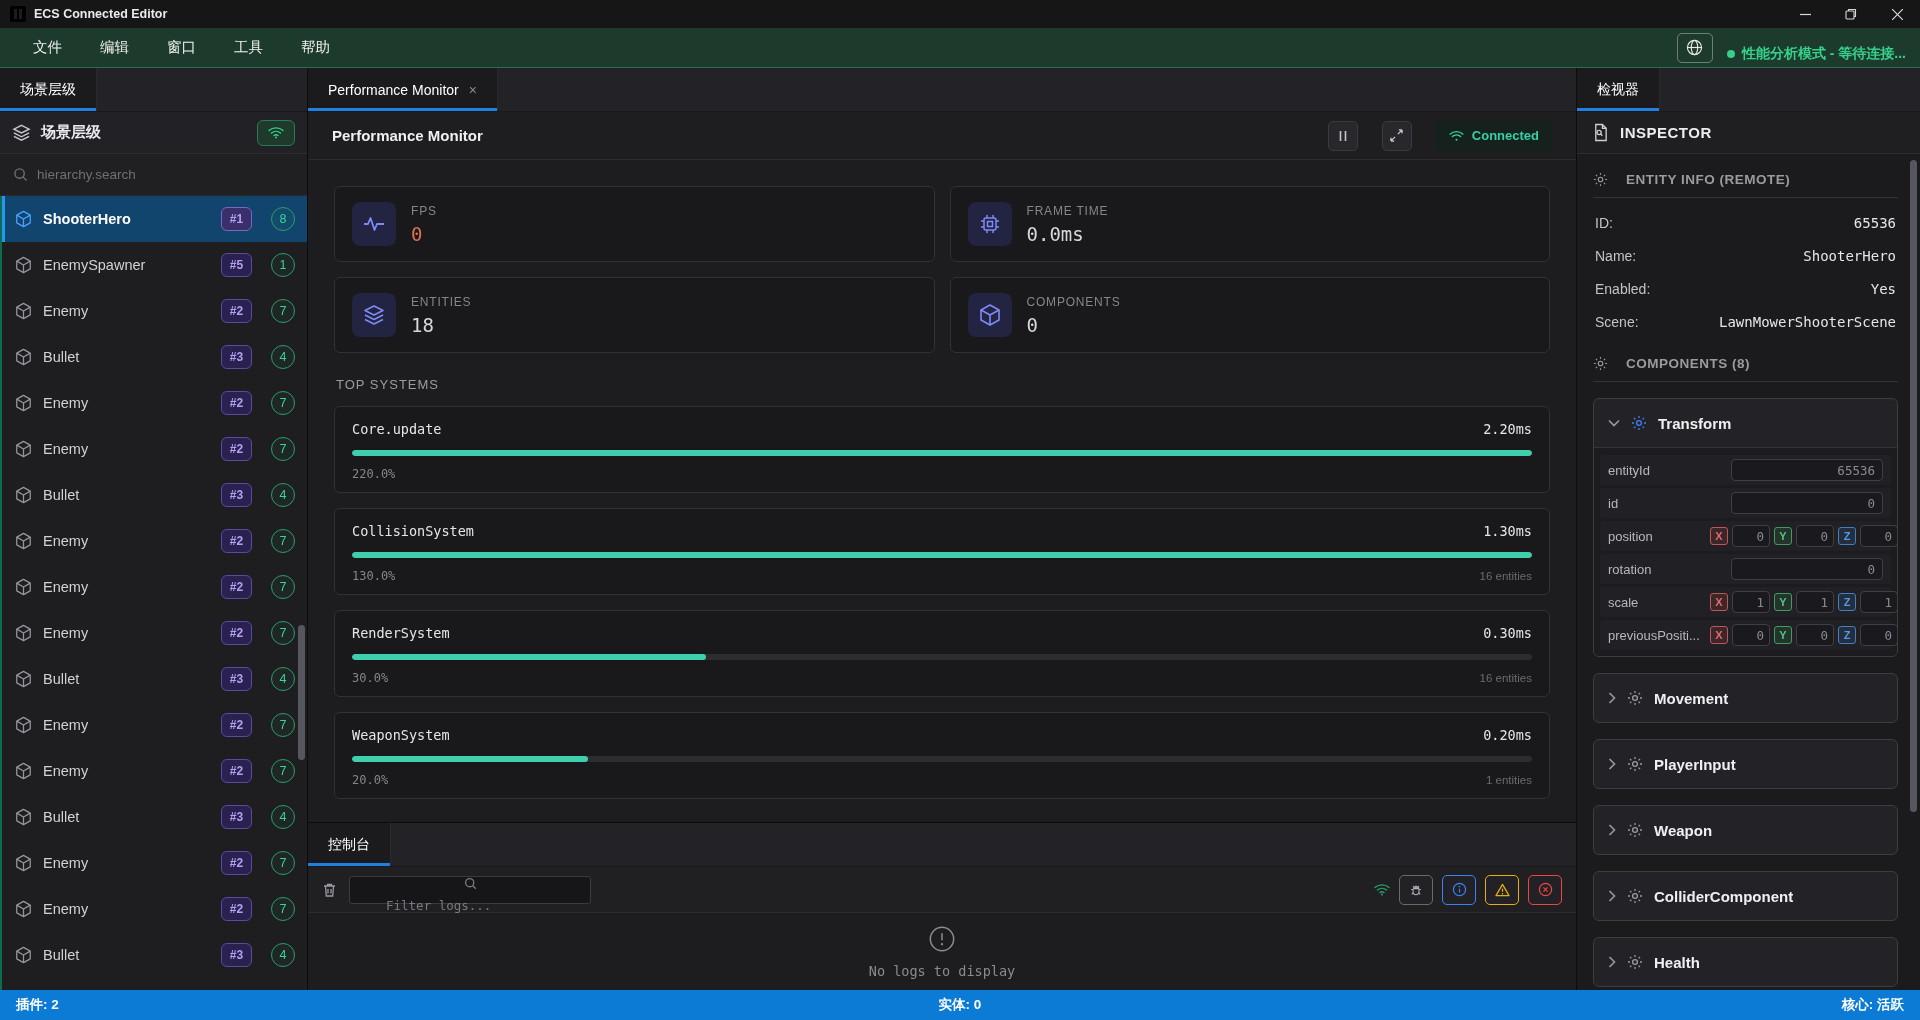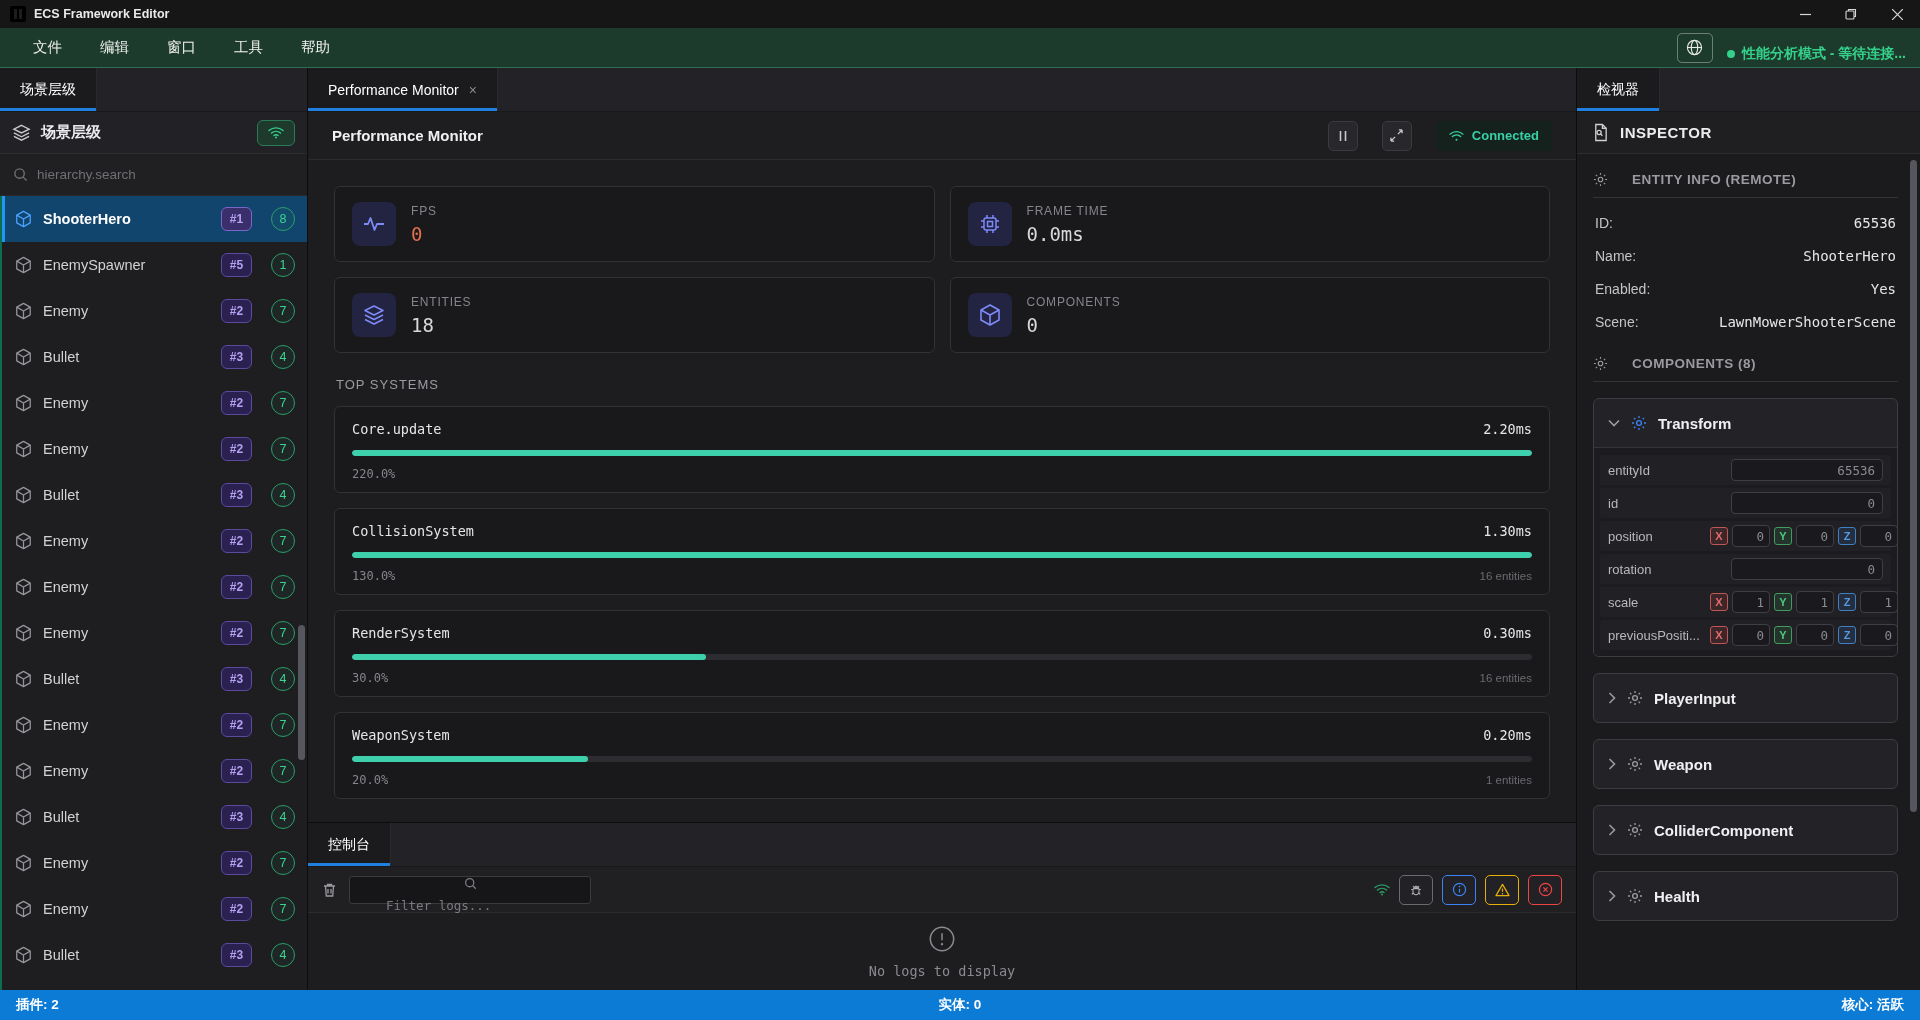--- a/index.html
+++ b/index.html
@@ -120,21 +120,21 @@
   .console-body { flex:1; background:#1d1d1f; display:flex; flex-direction:column; align-items:center;
     justify-content:center; gap:10px; color:#8a8a90; }
   .empty-text { font-family:"DejaVu Sans Mono", monospace; font-size:13.5px; color:#8a8a90; }
 
   
   .right-panel { width:343px; flex:0 0 auto; background:#1b1b1d; display:flex; flex-direction:column; }
   .insp-header { height:42px; display:flex; align-items:center; gap:11px; padding:0 15px;
     background:#1f1f22; border-bottom:1px solid #2d2d31; flex:0 0 auto; }
   .insp-title { font-weight:bold; font-size:15px; letter-spacing:.5px; color:#ececee; }
   .insp-body { flex:1; min-height:0; overflow:hidden; position:relative; padding:18px 22px 0 16px; }
-  .insp-section { display:flex; align-items:center; gap:24px; color:#9a9aa0; font-weight:bold;
+  .insp-section { display:flex; align-items:center; gap:18px; color:#9a9aa0; font-weight:bold;
     font-size:13.5px; letter-spacing:.5px; padding-bottom:10px; border-bottom:1px solid #333338; }
   .info-rows { margin:6px 2px 26px; }
   .info-row { display:flex; justify-content:space-between; align-items:center; margin-top:17px; }
   .info-key { color:#c4c4c8; font-size:14px; }
   .info-val { font-family:"DejaVu Sans Mono", monospace; font-size:14px; color:#e6e6e8; }
   .comp-card { border:1px solid #3c3c42; border-radius:6px; background:#232327; margin-top:16px; overflow:hidden; }
   .comp-head { height:48px; display:flex; align-items:center; gap:11px; padding:0 14px; }
   .comp-chevron { color:#9a9aa0; }
   .comp-gear { color:#9a9aa0; }
   .comp-gear.blue { color:#3b82f6; }
@@ -166,21 +166,21 @@
 </head>
 <body>
 
 <div class="app">
 
   <div class="titlebar">
     <div class="app-icon">
         <i></i>
         <i></i>
       </div>
-    <span class="tb-title">ECS Framework Editor</span>
+    <span class="tb-title">ECS Connected Editor</span>
     <div class="win-controls">
       <div class="win-btn">
         <svg width="11" height="11" viewBox="0 0 11 11">
             <line x1="0" y1="5.5" x2="11" y2="5.5" stroke="currentColor" stroke-width="1.2"></line>
           </svg>
       </div>
       <div class="win-btn">
         <svg width="12" height="12" viewBox="0 0 12 12" fill="none" stroke="currentColor" stroke-width="1.1">
           <rect x="1" y="3" width="8" height="8" rx="1"></rect>
             <path d="M3.5 3V1.5h7v7H9"></path>
@@ -795,68 +795,84 @@
         <svg width="8" height="12" viewBox="0 0 8 12" fill="none" stroke="currentColor" stroke-width="1.6">
                     <path d="M1.5 1l5 5-5 5"></path>
                   </svg>
       </span>
       <span class="comp-gear">
         <svg width="16" height="16" viewBox="0 0 16 16" fill="none" stroke="currentColor" stroke-width="1.3">
           <circle cx="8" cy="8" r="2.4"></circle>
                     <path d="M8 1v2M8 13v2M1 8h2M13 8h2M3 3l1.4 1.4M11.6 11.6L13 13M13 3l-1.4 1.4M4.4 11.6L3 13"></path>
                   </svg>
       </span>
-      <span class="comp-name">PlayerInput</span>
+      <span class="comp-name">Movement</span>
     </div>
   </div>
             <div class="comp-card">
     <div class="comp-head">
       <span class="comp-chevron">
         <svg width="8" height="12" viewBox="0 0 8 12" fill="none" stroke="currentColor" stroke-width="1.6">
                     <path d="M1.5 1l5 5-5 5"></path>
                   </svg>
       </span>
       <span class="comp-gear">
         <svg width="16" height="16" viewBox="0 0 16 16" fill="none" stroke="currentColor" stroke-width="1.3">
           <circle cx="8" cy="8" r="2.4"></circle>
                     <path d="M8 1v2M8 13v2M1 8h2M13 8h2M3 3l1.4 1.4M11.6 11.6L13 13M13 3l-1.4 1.4M4.4 11.6L3 13"></path>
                   </svg>
       </span>
-      <span class="comp-name">Weapon</span>
+      <span class="comp-name">PlayerInput</span>
     </div>
   </div>
             <div class="comp-card">
     <div class="comp-head">
       <span class="comp-chevron">
         <svg width="8" height="12" viewBox="0 0 8 12" fill="none" stroke="currentColor" stroke-width="1.6">
                     <path d="M1.5 1l5 5-5 5"></path>
                   </svg>
       </span>
       <span class="comp-gear">
         <svg width="16" height="16" viewBox="0 0 16 16" fill="none" stroke="currentColor" stroke-width="1.3">
           <circle cx="8" cy="8" r="2.4"></circle>
                     <path d="M8 1v2M8 13v2M1 8h2M13 8h2M3 3l1.4 1.4M11.6 11.6L13 13M13 3l-1.4 1.4M4.4 11.6L3 13"></path>
                   </svg>
       </span>
-      <span class="comp-name">ColliderComponent</span>
+      <span class="comp-name">Weapon</span>
     </div>
   </div>
             <div class="comp-card">
     <div class="comp-head">
       <span class="comp-chevron">
         <svg width="8" height="12" viewBox="0 0 8 12" fill="none" stroke="currentColor" stroke-width="1.6">
                     <path d="M1.5 1l5 5-5 5"></path>
                   </svg>
       </span>
       <span class="comp-gear">
         <svg width="16" height="16" viewBox="0 0 16 16" fill="none" stroke="currentColor" stroke-width="1.3">
           <circle cx="8" cy="8" r="2.4"></circle>
                     <path d="M8 1v2M8 13v2M1 8h2M13 8h2M3 3l1.4 1.4M11.6 11.6L13 13M13 3l-1.4 1.4M4.4 11.6L3 13"></path>
                   </svg>
       </span>
+      <span class="comp-name">ColliderComponent</span>
+    </div>
+  </div>
+            <div class="comp-card">
+    <div class="comp-head">
+      <span class="comp-chevron">
+        <svg width="8" height="12" viewBox="0 0 8 12" fill="none" stroke="currentColor" stroke-width="1.6">
+                    <path d="M1.5 1l5 5-5 5"></path>
+                  </svg>
+      </span>
+      <span class="comp-gear">
+        <svg width="16" height="16" viewBox="0 0 16 16" fill="none" stroke="currentColor" stroke-width="1.3">
+          <circle cx="8" cy="8" r="2.4"></circle>
+                    <path d="M8 1v2M8 13v2M1 8h2M13 8h2M3 3l1.4 1.4M11.6 11.6L13 13M13 3l-1.4 1.4M4.4 11.6L3 13"></path>
+                  </svg>
+      </span>
       <span class="comp-name">Health</span>
     </div>
   </div>
           </div>
 
         <div class="scroll-thumb insp-thumb"></div>
       </div>
     </aside>
   </div>
 

